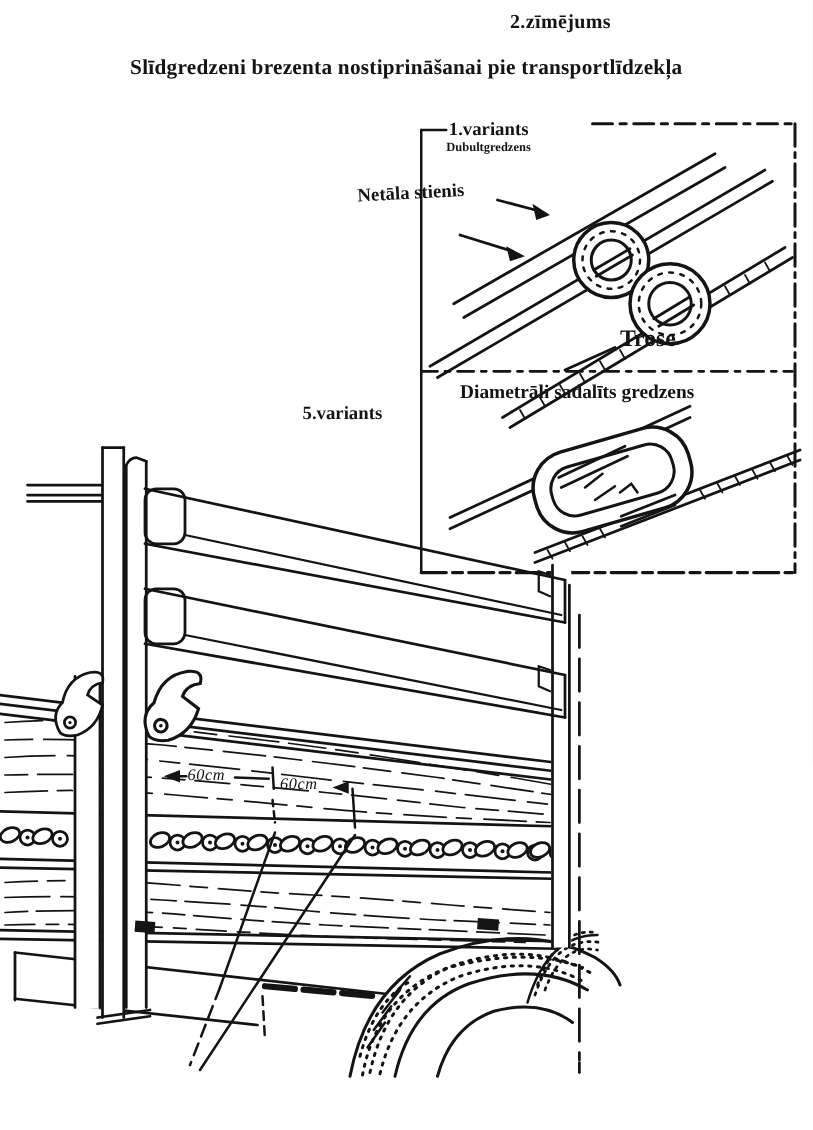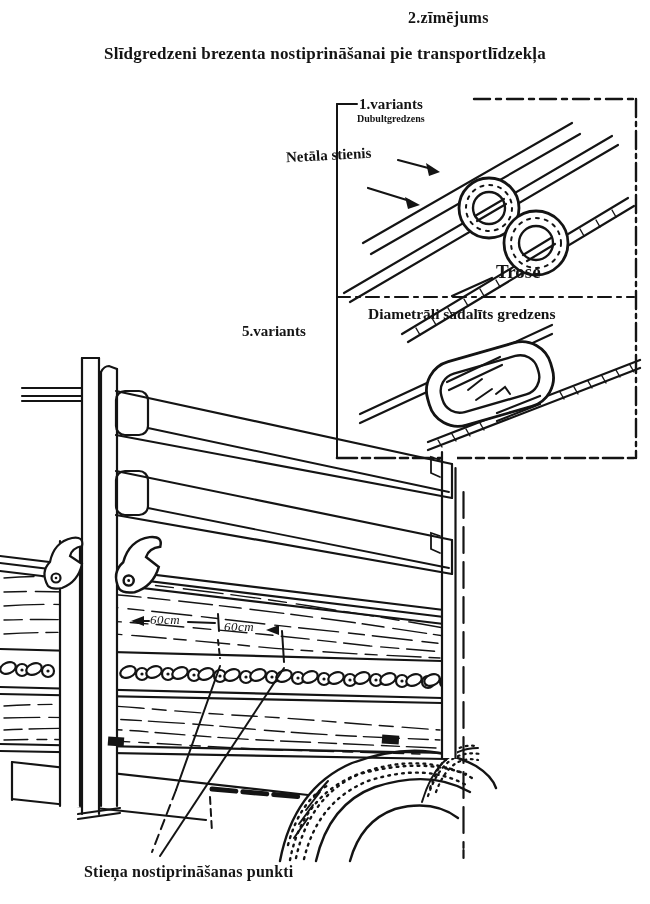--- a/index.html
+++ b/index.html
@@ -326,14 +326,13 @@
   <div class="lbl v1-ring">Dubultgredzens</div>
   <div class="lbl rod-label">Netāla stienis</div>
   <div class="lbl trose-label">Trose</div>
 
   <div class="lbl v2-label">5.variants</div>
   <div class="lbl v2-ring">Diametrāli sadalīts gredzens</div>
 
   <div class="lbl dim dim1">60cm</div>
   <div class="lbl dim dim2">60cm</div>
 
-  <div class="lbl caption">Stieņa nostiprināšanas punkti</div>
 </div>
 
 </body></html>

